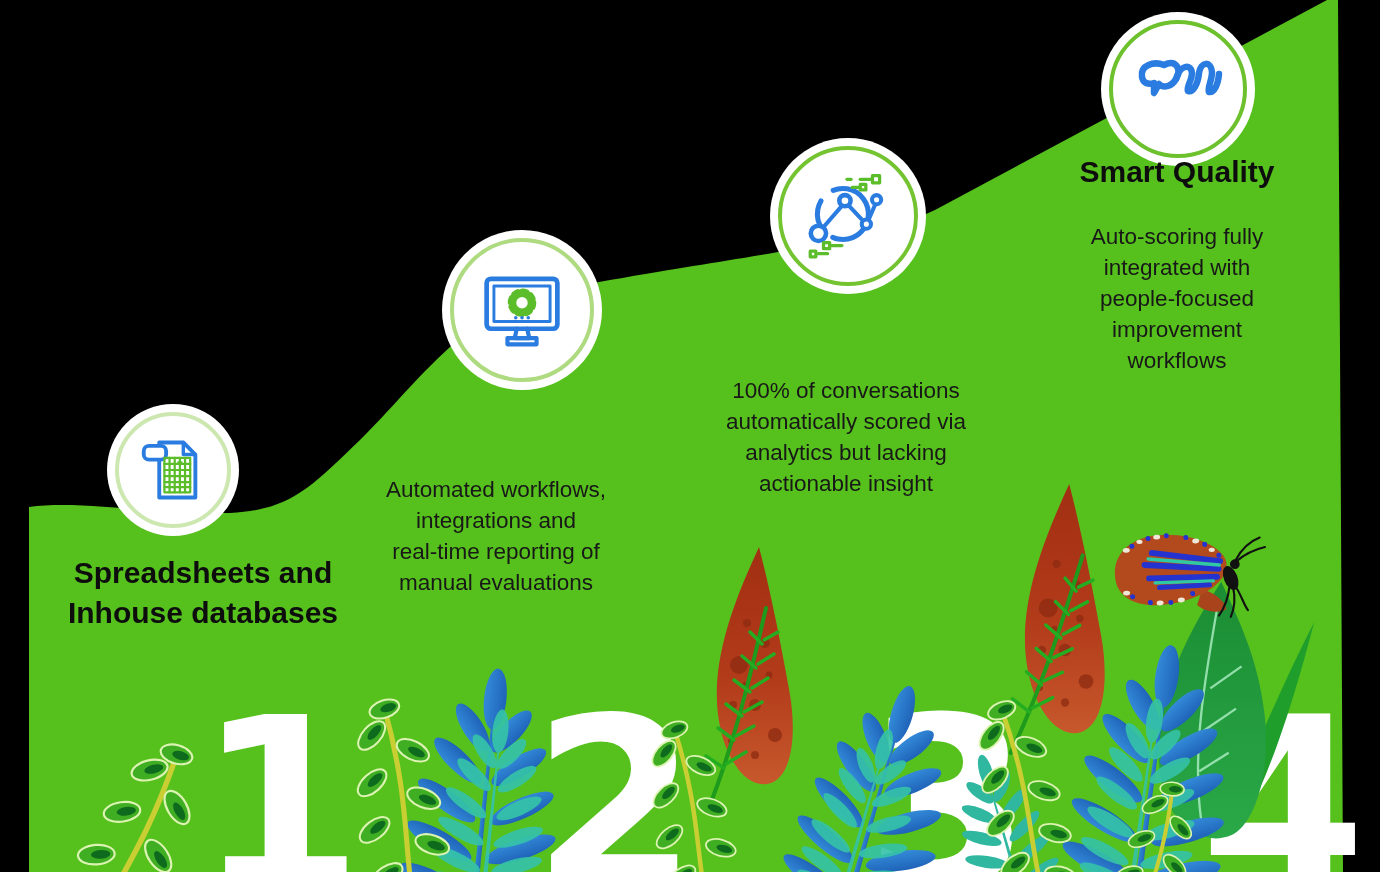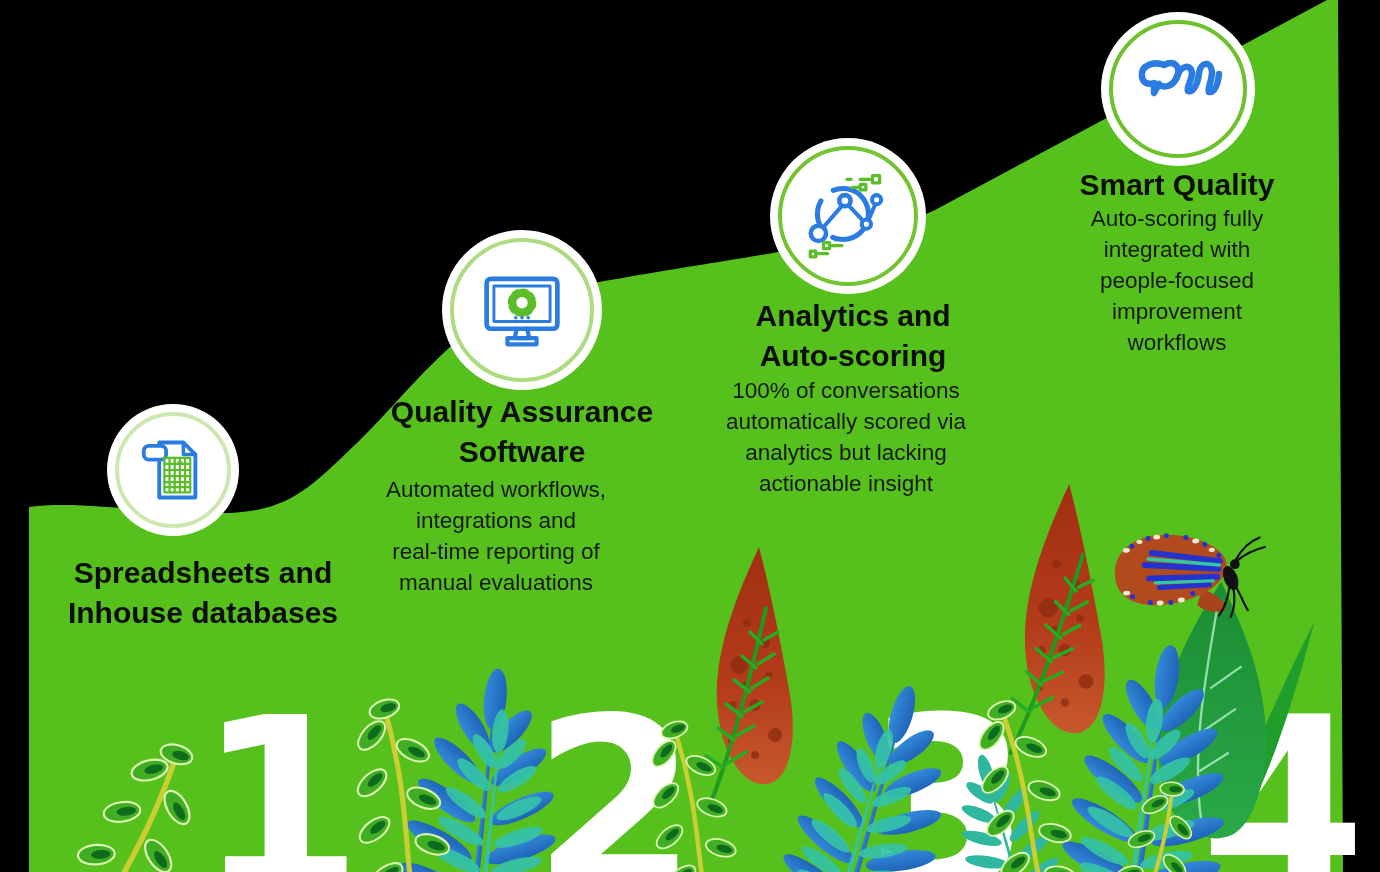--- a/index.html
+++ b/index.html
@@ -42,31 +42,31 @@
   .s4c svg.icon{width:100px;height:100px;}
 
   .title{
     position:absolute;transform:translateX(-50%);text-align:center;
     white-space:pre-line;font-weight:bold;font-size:30px;line-height:1.33;
     color:var(--heading_text,#0d0d0d);
   }
   .t1{left:203px;top:553px;}
   .t2{left:522px;top:392px;}
   .t3{left:853px;top:296px;}
-  .t4{left:1177px;top:165px;}
+  .t4{left:1177px;top:152px;}
 
   .desc{
     position:absolute;transform:translateX(-50%);text-align:center;
     white-space:pre-line;font-size:22.5px;line-height:1.38;
     color:var(--body_text,#151515);
   }
   .d1{left:189px;top:632px;}
   .d2{left:496px;top:474px;}
   .d3{left:846px;top:375px;}
-  .d4{left:1177px;top:203px;}
+  .d4{left:1177px;top:221px;}
 </style>
 </head>
 <body>
 
 <svg id="slope-layer" class="layer" viewBox="0 0 1380 872">
   <path fill="var(--slope_green,#56c11d)" d="M 29 507
            C 80 500 150 514 230 513
            C 290 510 310 488 360 440
            C 400 400 415 378 460 338
            C 510 302 555 290 610 280
@@ -309,22 +309,20 @@
       <circle cx="50" cy="43" r="7.5" stroke="var(--icon_green)" stroke-width="4"></circle>
       <g fill="var(--icon_blue)">
         <circle cx="44" cy="57.5" r="1.7"></circle>
           <circle cx="50" cy="57.5" r="1.7"></circle>
           <circle cx="56" cy="57.5" r="1.7"></circle>
       </g>
       <path d="M45 68 L43 77 H57 L55 68" stroke="var(--icon_blue)" stroke-width="4"></path>
       <rect x="36" y="77" width="28" height="6" stroke="var(--icon_blue)" stroke-width="4"></rect>
     </svg>
   </div>
-  <div class="title t2">Quality Assurance
-Software</div>
   <div class="desc d2">Automated workflows,
 integrations and
 real-time reporting of
 manual evaluations</div>
 
   <div class="stage-circle s3c" style="--ring: #74c331;">
     <svg class="icon" viewBox="0 0 100 100" fill="none" stroke-linejoin="round" stroke-linecap="round">
       <circle cx="45" cy="48" r="25" stroke="var(--icon_blue)" stroke-width="5" stroke-dasharray="38 12 34 12 30 16" transform="rotate(-80 45 48)"></circle>
       <path d="M44 40 L25 62 M51 40 L66 56 M70 54 L77 38" stroke="var(--icon_blue)" stroke-width="4"></path>
       <circle cx="47" cy="35" r="5.5" stroke="var(--icon_blue)" stroke-width="4.5" fill="#fff"></circle>
@@ -337,22 +335,20 @@
         <path d="M54 22 H60"></path>
           <rect x="62" y="19" width="5.5" height="5.5"></rect>
         <path d="M49 14 H53"></path>
         <rect x="26" y="76" width="6" height="6"></rect>
           <path d="M34 79 H44"></path>
         <rect x="13" y="84.5" width="5.5" height="5.5"></rect>
           <path d="M21 87 H30"></path>
       </g>
     </svg>
   </div>
-  <div class="title t3">Analytics and
-Auto-scoring</div>
   <div class="desc d3">100% of conversations
 automatically scored via
 analytics but lacking
 actionable insight</div>
 
   <div class="stage-circle s4c" style="--ring: #6cc12d;">
     <svg class="icon" viewBox="0 0 100 100" fill="none" stroke="var(--icon_blue)" stroke-width="6.5" stroke-linecap="round" stroke-linejoin="round">
       <path d="M14 38 C12 26 26 22 36 26 C48 20 54 30 48 40 C44 47 36 50 31 45 L26 54 L26 44 C20 46 15 44 14 38 Z"></path>
       <path d="M48 40 C52 26 63 24 64 34 C64 42 58 48 60 52 C65 54 70 45 71 34 C73 22 83 22 84 33 C84 42 79 49 81 53 C86 54 90 46 91 35"></path>
     </svg>

